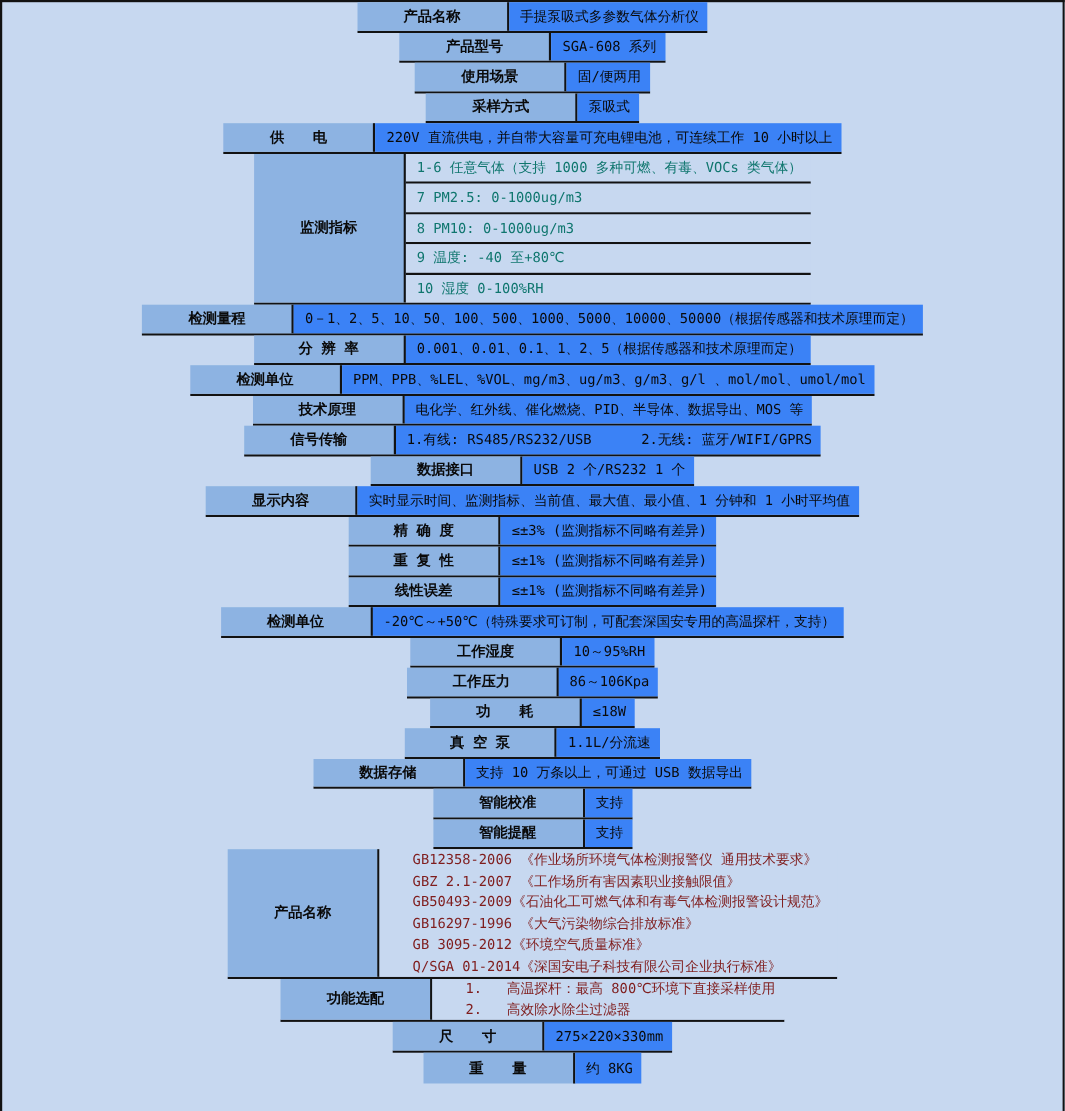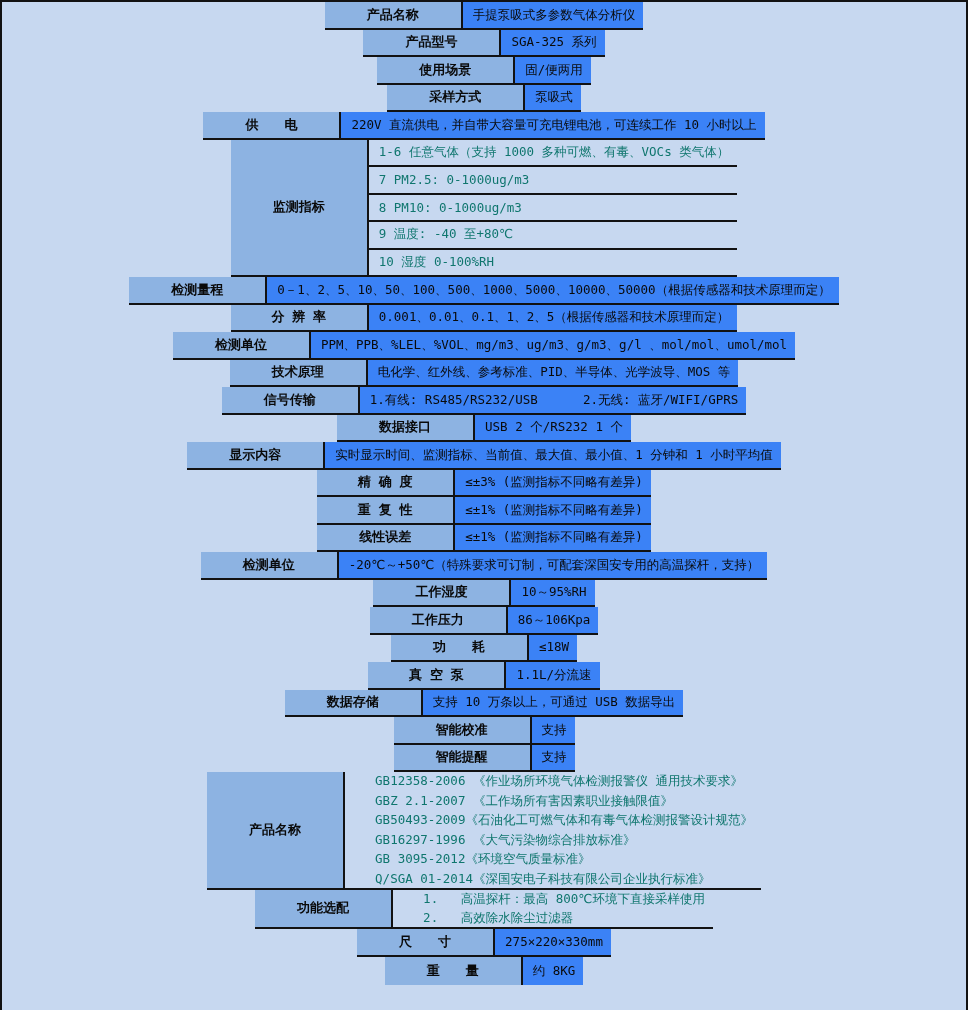--- a/index.html
+++ b/index.html
@@ -27,37 +27,37 @@
     flex:1;box-sizing:border-box;background:#c7d8f0;
     border-bottom:2px solid #121212;display:flex;align-items:center;
     padding:0 8px 0 10px;font-size:12.5px;color:#0f766e;white-space:pre-wrap;
   }
   .subrow:last-child{border-bottom:none;}
   .lines{
     flex:1;box-sizing:border-box;background:#c7d8f0;
     display:flex;flex-direction:column;justify-content:center;
     padding:2px 8px 2px 10px;
   }
-  .line{font-size:12.5px;color:#0f766e;white-space:pre-wrap;line-height:19.5px;margin-left:20px;}
+  .line{font-size:12.5px;color:#7f1d1d;white-space:pre-wrap;line-height:19.5px;margin-left:20px;}
   .h1{height:27.5px;} .h5{height:137.5px;} .href{height:117.5px;}
   .hopt{height:39px;} .h28{height:28px;}
 </style>
 </head>
 <body>
 
 <div id="spec-table">
 
   <div class="row h1">
     <div class="label">产品名称</div>
     <div class="value">手提泵吸式多参数气体分析仪</div>
   </div>
 
   <div class="row h1">
     <div class="label">产品型号</div>
-    <div class="value">SGA-325 系列</div>
+    <div class="value">SGA-608 系列</div>
   </div>
 
   <div class="row h1">
     <div class="label">使用场景</div>
     <div class="value">固/便两用</div>
   </div>
 
   <div class="row h1">
     <div class="label">采样方式</div>
     <div class="value">泵吸式</div>
@@ -89,21 +89,21 @@
     <div class="value">0.001、0.01、0.1、1、2、5（根据传感器和技术原理而定）</div>
   </div>
 
   <div class="row h1">
     <div class="label">检测单位</div>
     <div class="value">PPM、PPB、%LEL、%VOL、mg/m3、ug/m3、g/m3、g/l 、mol/mol、umol/mol</div>
   </div>
 
   <div class="row h1">
     <div class="label">技术原理</div>
-    <div class="value">电化学、红外线、参考标准、PID、半导体、光学波导、MOS 等</div>
+    <div class="value">电化学、红外线、催化燃烧、PID、半导体、数据导出、MOS 等</div>
   </div>
 
   <div class="row h1">
     <div class="label">信号传输</div>
     <div class="value">1.有线: RS485/RS232/USB      2.无线: 蓝牙/WIFI/GPRS</div>
   </div>
 
   <div class="row h1">
     <div class="label">数据接口</div>
     <div class="value">USB 2 个/RS232 1 个</div>

